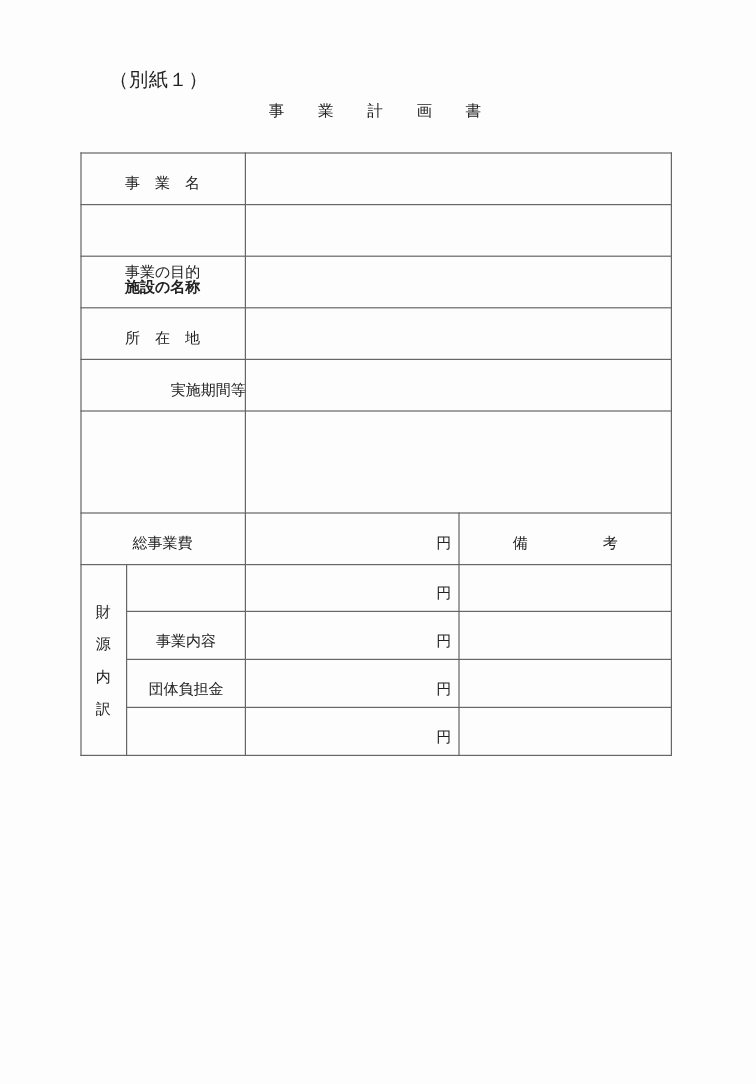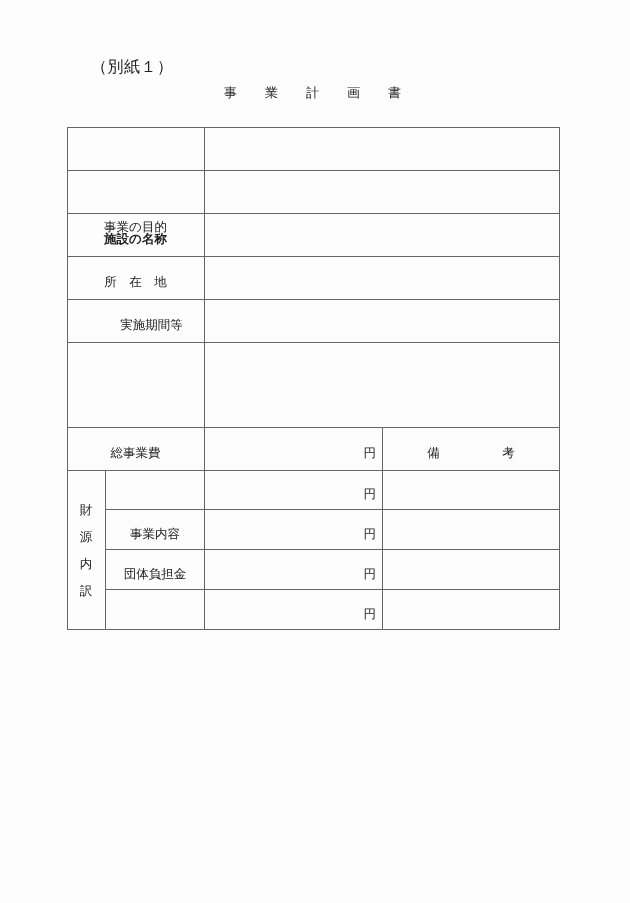--- a/index.html
+++ b/index.html
@@ -64,24 +64,25 @@
   <div class="hl" style="left:0;top:300px;width:493px;"></div>
   <div class="hl" style="left:0;top:343px;width:493px;"></div>
   <div class="hl" style="left:38px;top:382px;width:455px;"></div>
   <div class="hl" style="left:38px;top:422px;width:455px;"></div>
   <div class="hl" style="left:38px;top:462px;width:455px;"></div>
 
   <div class="vl" style="left:137px;top:0;height:503px;"></div>
   <div class="vl" style="left:38px;top:343px;height:160px;"></div>
   <div class="vl" style="left:315px;top:300px;height:203px;"></div>
 
+  <div class="cell-text" style="left:0;top:0;width:137px;height:53px;">事　業　名</div>
   <div class="cell-text" style="left:0;top:43px;width:137px;height:53px;margin-top:31px;">事業の目的</div>
   <div class="cell-text" style="left:0;top:86px;width:137px;height:53px;font-weight:bold;">施設の名称</div>
   <div class="cell-text" style="left:0;top:129px;width:137px;height:53px;">所　在　地</div>
-  <div class="cell-text" style="left:16px;top:172px;width:137px;height:53px;">実施期間等</div>
+  <div class="cell-text" style="left:0;top:172px;width:137px;height:53px;padding-left:38px;">実施期間等</div>
   <div class="cell-text" style="left:0;top:300px;width:137px;height:53px;">総事業費</div>
 
   <div class="cell-text" style="left:138px;top:1px;width:354px;height:42px;"></div>
   <div class="cell-text" style="left:138px;top:44px;width:354px;height:42px;"></div>
   <div class="cell-text" style="left:138px;top:87px;width:354px;height:42px;"></div>
   <div class="cell-text" style="left:138px;top:130px;width:354px;height:42px;"></div>
   <div class="cell-text" style="left:138px;top:173px;width:354px;height:42px;"></div>
   <div class="cell-text" style="left:138px;top:216px;width:354px;height:84px;"></div>
 
   <div class="cell-text yen" style="left:138px;top:300px;width:177px;height:53px;">円</div>

